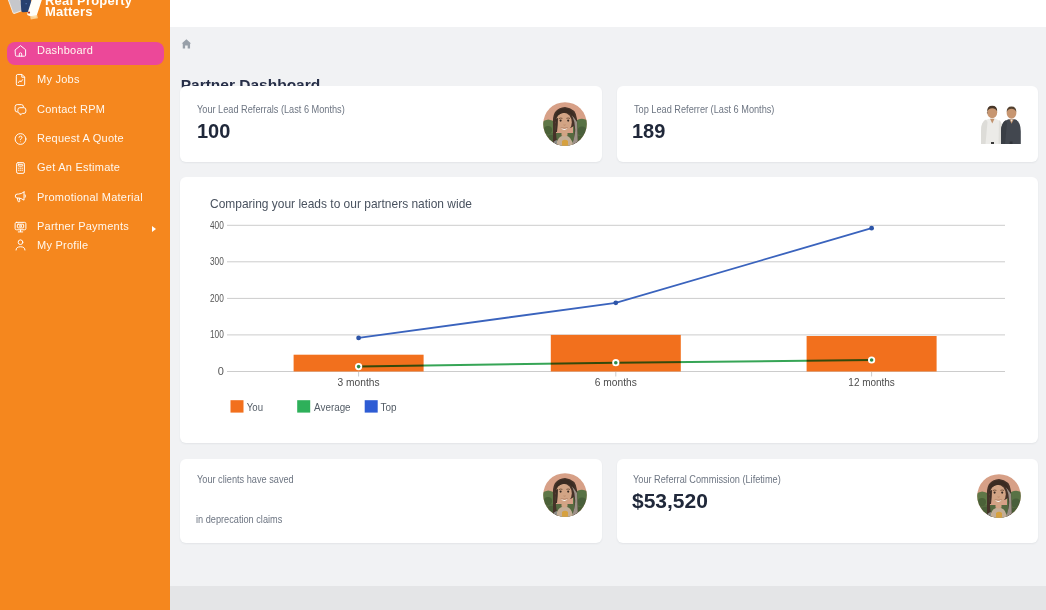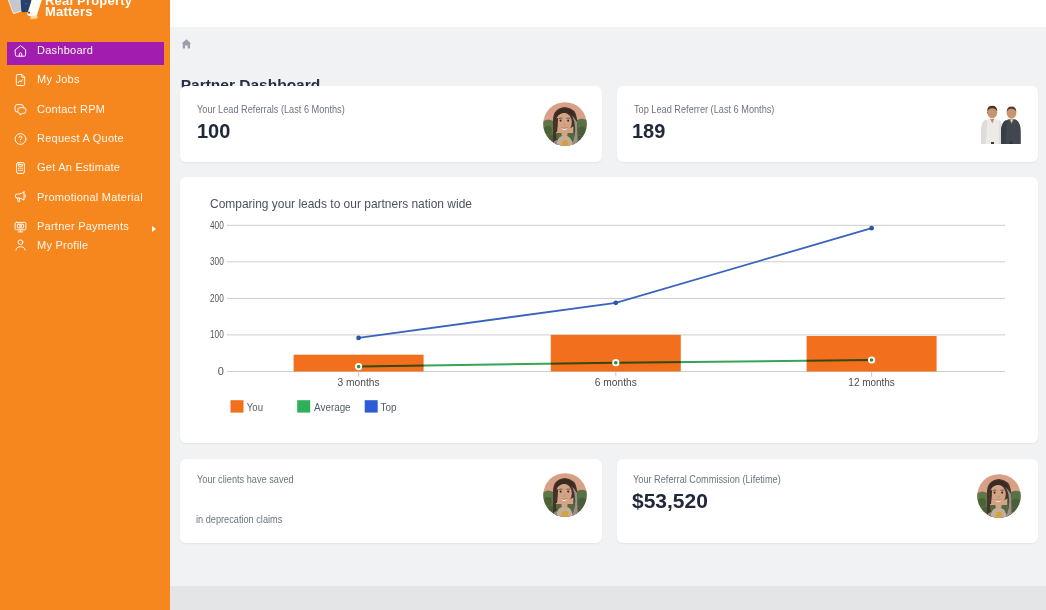--- a/index.html
+++ b/index.html
@@ -9,21 +9,21 @@
 
   
   #sidebar { position:absolute; left:0; top:0; width:170px; height:610px;
     background:#f5871e; overflow:hidden; }
   #logoTxt { position:absolute; left:45px; top:-5.2px; color:#fffdf8;
     font-size:13px; font-weight:bold; line-height:11.5px; letter-spacing:.2px; }
   .mrow { position:absolute; left:0; width:196px; height:23px;
     display:flex; align-items:center; color:#fff8ef; font-size:11px; }
   .mrow .ic { position:absolute; left:14px; top:50%; transform:translateY(-50%); margin-top:-2.2px; width:13px; height:13px; }
   .mrow .tx { position:absolute; left:37px; top:50%; transform:translateY(-50%); margin-top:-3px; white-space:nowrap; letter-spacing:.25px; }
-  .mrow.act { left:7px; width:157px; background:#a21caf; border-radius:0; }
+  .mrow.act { left:7px; width:157px; background:#ec4899; border-radius:8px; }
   .mrow.act .ic { left:7px; }
   .mrow.act .tx { left:30px; }
   .caret { position:absolute; left:151.5px; top:50%; transform:translateY(-50%);
     width:0; height:0; border-left:4.5px solid #fff; border-top:3.5px solid transparent;
     border-bottom:3.5px solid transparent; }
 
   
   #main { position:absolute; left:170px; top:0; width:876px; height:610px; background:#e4e5e7; }
   #topbar { position:absolute; left:0; top:0; width:876px; height:27px; background:#fff; }
   #content { position:absolute; left:0; top:27px; width:876px; height:559px; background:#f1f2f4; }

